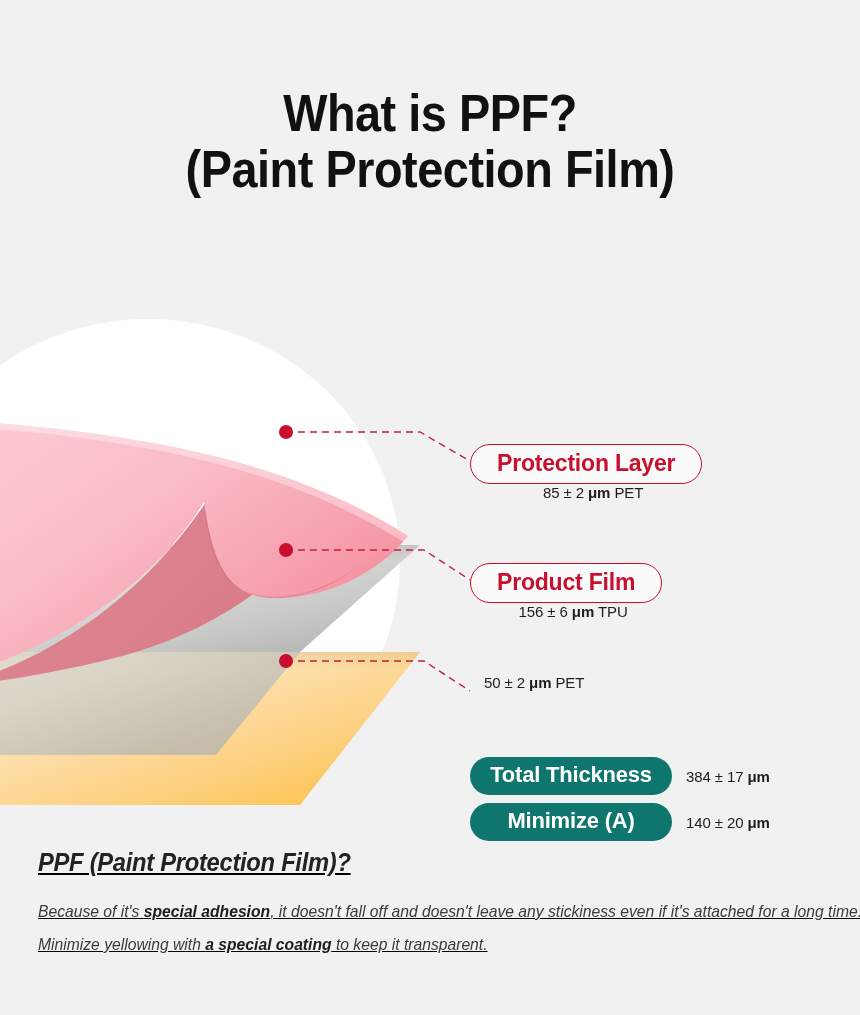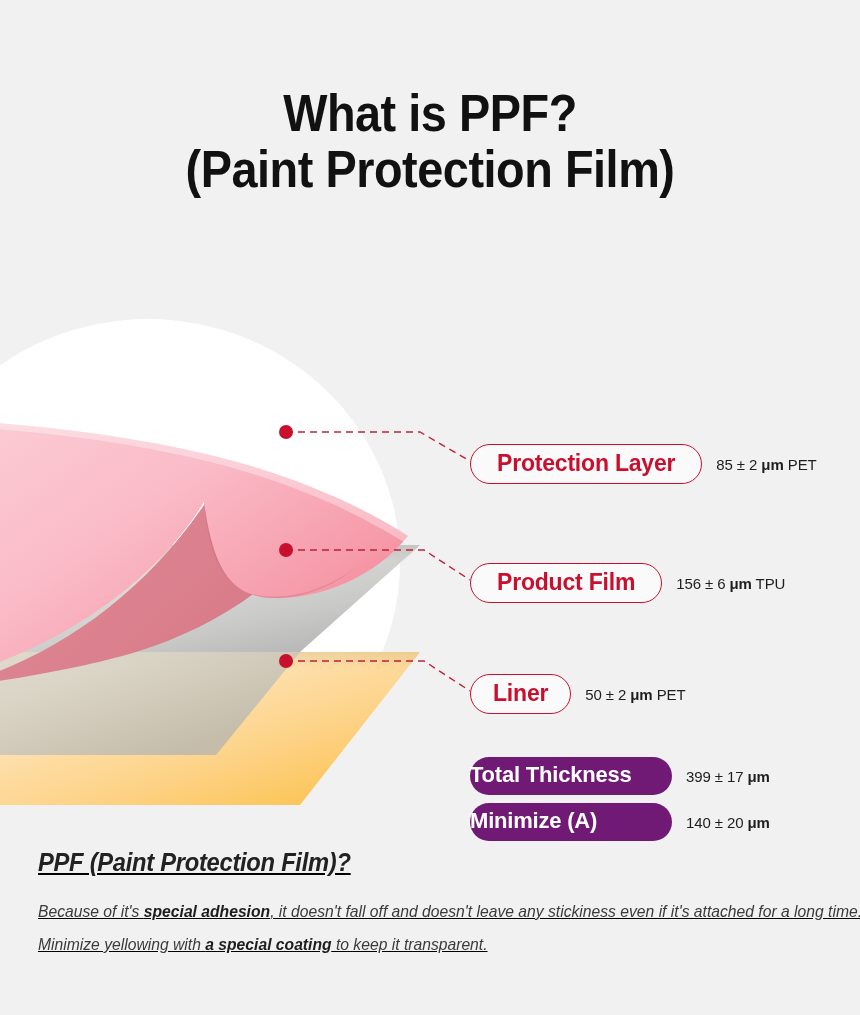--- a/index.html
+++ b/index.html
@@ -64,20 +64,21 @@
     width: 520px;
     height: 520px;
   }
 
   
   .callout {
     position: absolute;
     display: flex;
     align-items: center;
     white-space: nowrap;
+    flex-direction: column;
   }
   .callout.protection { left: 470px; top: 444px; }
   .callout.product    { left: 470px; top: 563px; }
   .callout.liner      { left: 470px; top: 674px; }
 
   .pill-outline {
     border: 1.6px solid #c8102e;
     background: #fbfafa;
     border-radius: 999px;
     color: #c8102e;
@@ -104,28 +105,28 @@
     left: 470px;
     top: 757px;
   }
   .summary-row {
     display: flex;
     align-items: center;
     margin-bottom: 8px;
     white-space: nowrap;
   }
   .pill-solid {
-    background: #701a75;
+    background: #0f766e;
     color: #ffffff;
     border-radius: 999px;
     font-size: 22px;
     font-weight: 700;
     padding: 6px 0 8px 0;
     width: 202px;
-    text-align: left;
+    text-align: center;
     letter-spacing: -0.2px;
     line-height: 1.1;
   }
   .summary .measure { margin-left: 14px; }
 
   
   .footer {
     position: absolute;
     left: 38px;
     top: 848px;
@@ -298,28 +299,27 @@
     <div class="pill-outline">Protection Layer</div>
     <div class="measure"><span>85 ± 2 </span><span class="unit">μm</span><span> PET</span></div>
   </div>
 
   <div class="callout product">
     <div class="pill-outline">Product Film</div>
     <div class="measure"><span>156 ± 6 </span><span class="unit">μm</span><span> TPU</span></div>
   </div>
 
   <div class="callout liner">
-    <div class="pill-outline">Liner</div>
     <div class="measure"><span>50 ± 2 </span><span class="unit">μm</span><span> PET</span></div>
   </div>
 
   <div class="summary">
     <div class="summary-row">
       <div class="pill-solid">Total Thickness</div>
-      <div class="measure"><span>399 ± 17 </span><span class="unit">μm</span></div>
+      <div class="measure"><span>384 ± 17 </span><span class="unit">μm</span></div>
     </div>
     <div class="summary-row">
       <div class="pill-solid">Minimize (A)</div>
       <div class="measure"><span>140 ± 20 </span><span class="unit">μm</span></div>
     </div>
   </div>
 
   <div class="footer">
     <div class="footer-title">PPF (Paint Protection Film)?</div>
     <div class="footer-body">

